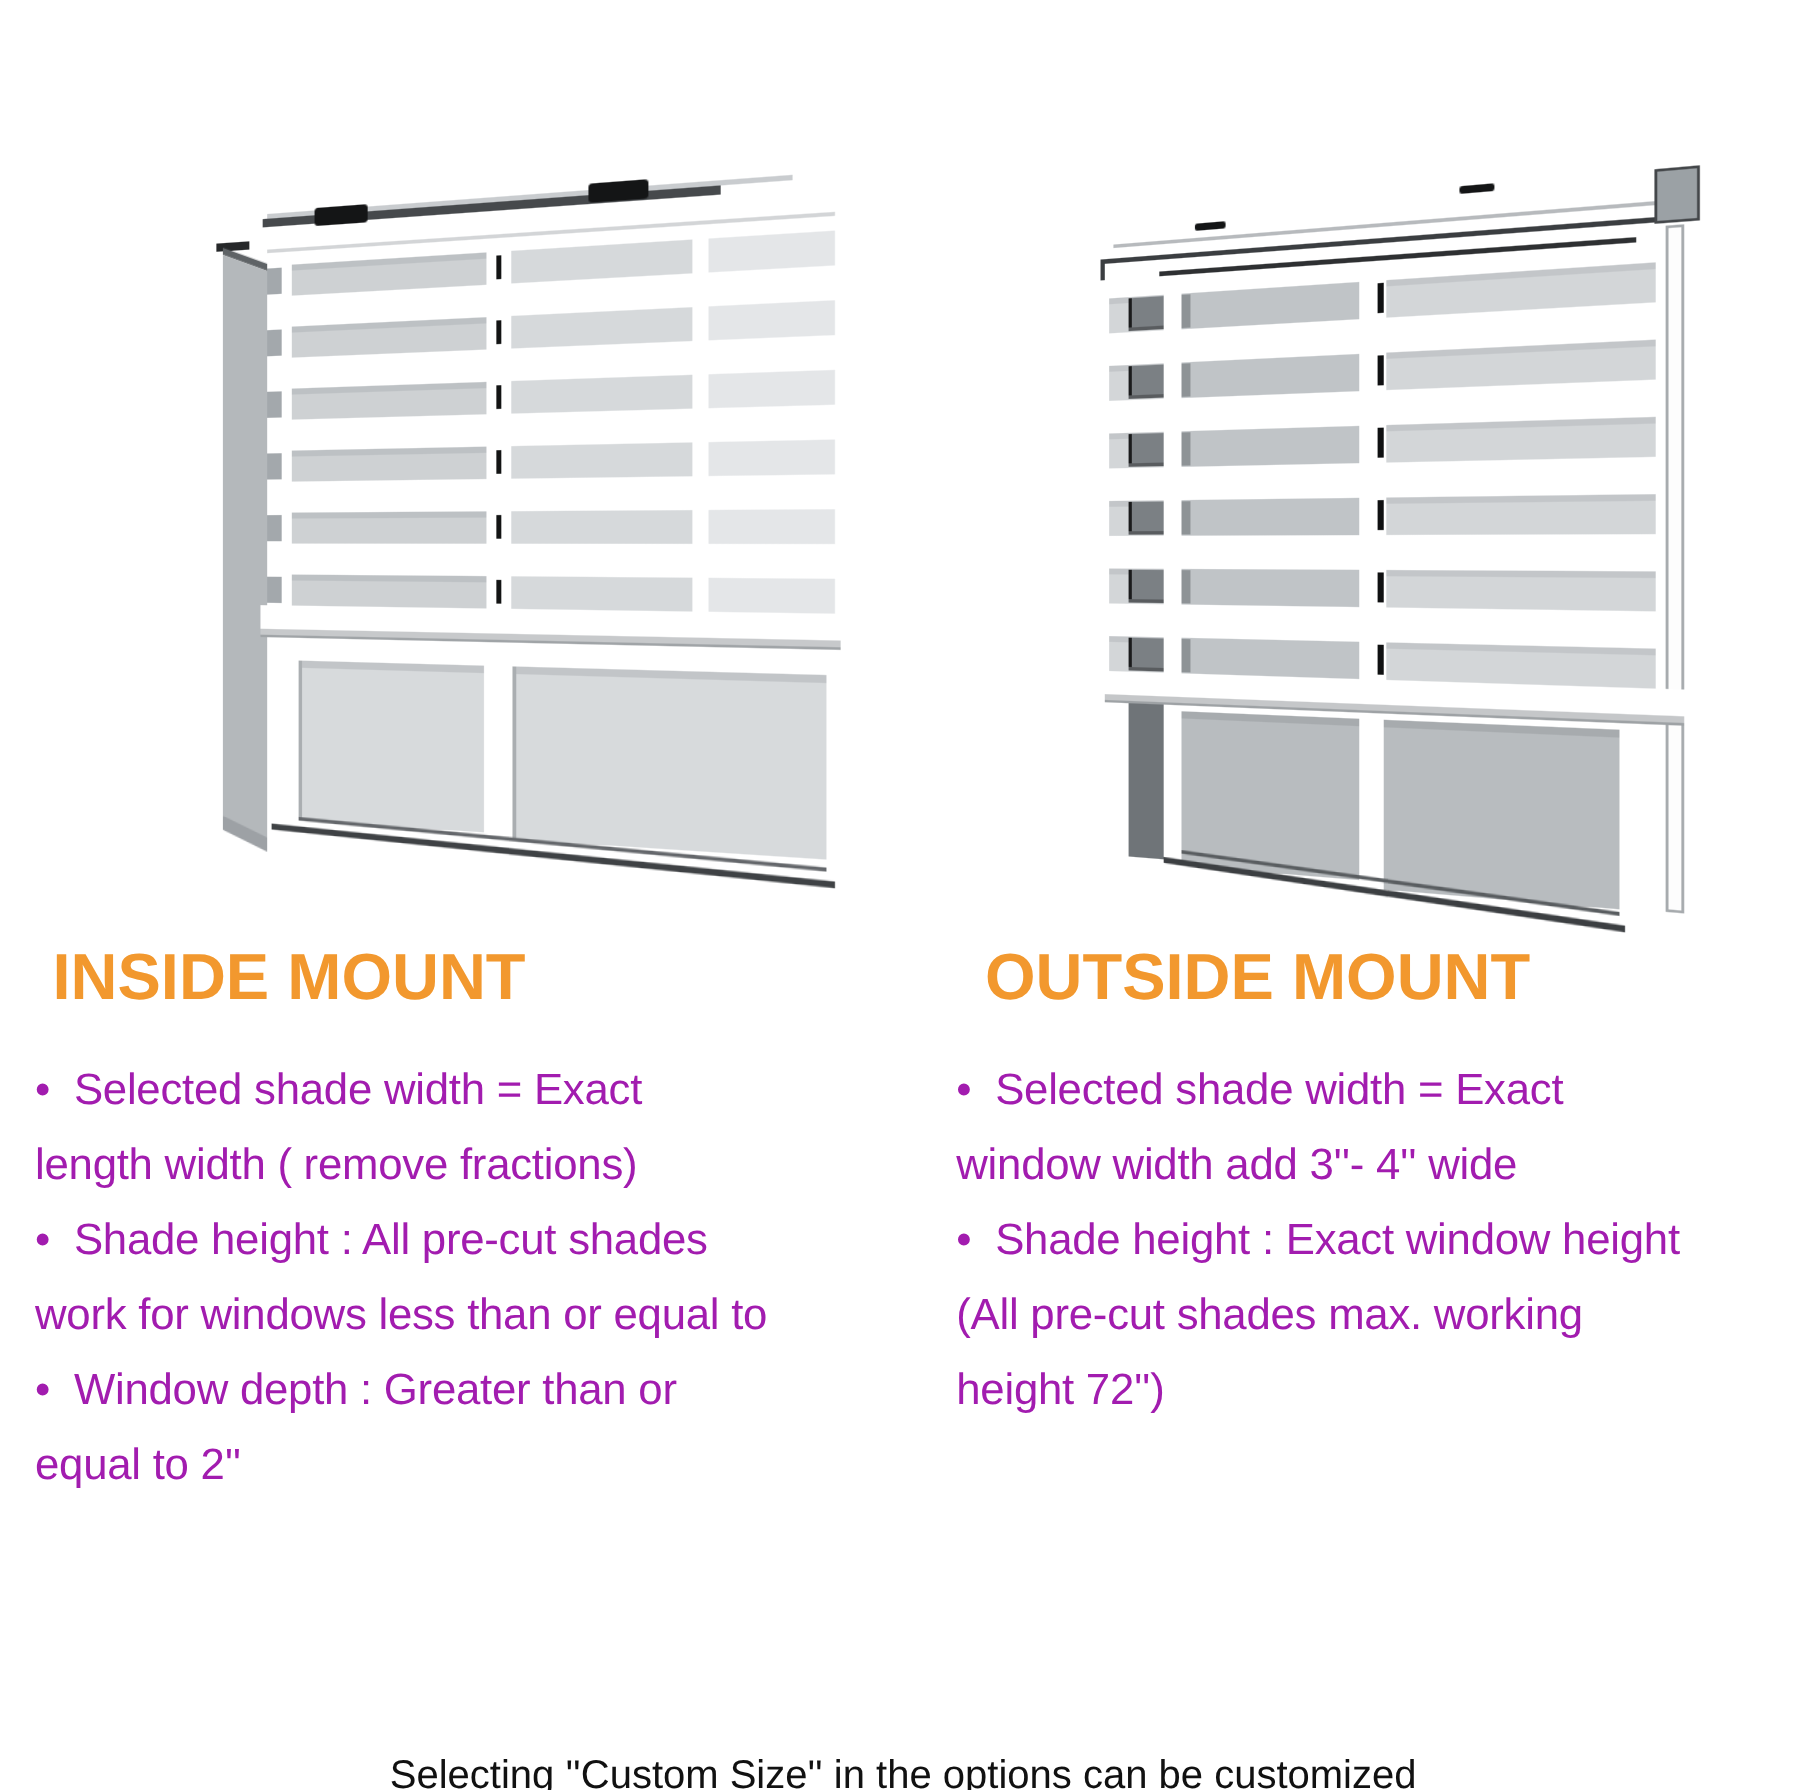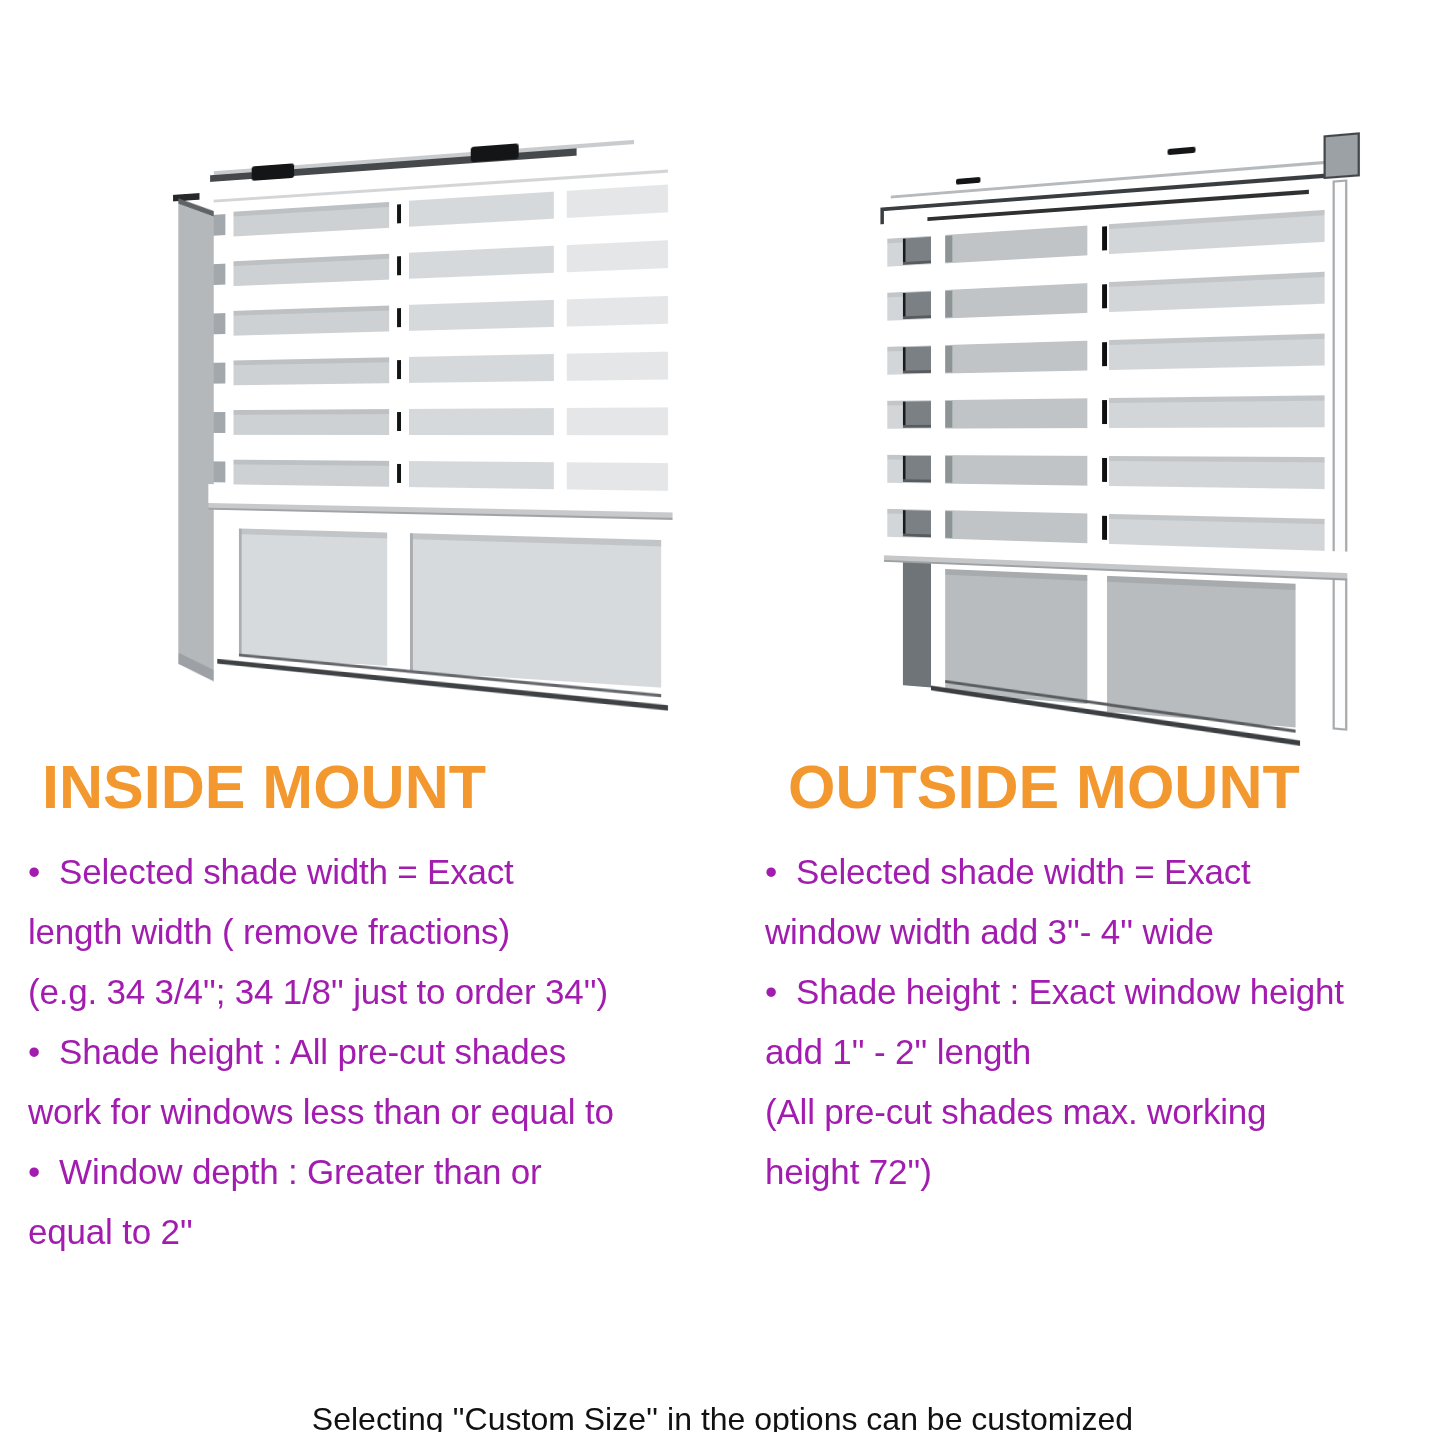--- a/index.html
+++ b/index.html
@@ -24,21 +24,21 @@
   .illus { position:absolute; }
   .illus-inner { width:100%; height:100%; transform-origin:50% 50%; }
   .illus.inside  { left:152px; top:143px; width:505px; height:578px; }
   .illus.inside  .illus-inner { transform: perspective(420px) rotateY(-6.5deg); }
   .illus.outside { left:855px; top:140px; width:512px; height:598px; }
   .illus.outside .illus-inner { transform: perspective(400px) rotateY(-7deg); }
   .illus svg { display:block; width:100%; height:100%; }
 
   
   .col-heading {
-    position:absolute; color:#F2982E; font-weight:bold; font-size:61px;
+    position:absolute; color:#F2982E; font-weight:bold; font-size:52px;
     white-space:nowrap;
   }
   .heading-inside  { left:42px;  top:752px; }
   .heading-outside { left:788px; top:752px; }
 
   
   .bullets {
     position:absolute; font-size:35px; line-height:60px; color:#a21caf;
     letter-spacing:-0.2px; white-space:nowrap;
   }
@@ -183,31 +183,29 @@
       </svg>
     </div>
   </div>
 
   <div class="col-heading heading-inside">INSIDE MOUNT</div>
   <div class="col-heading heading-outside">OUTSIDE MOUNT</div>
 
   <div class="bullets bullets-inside">
     <div class="bullet-line">•&nbsp; Selected shade width = Exact</div>
     <div class="bullet-line">length width ( remove fractions)</div>
-    <div class="bullet-line">(e.g. 34 3/4''; 34 1/8'' just to order 34'')</div>
     <div class="bullet-line">•&nbsp; Shade height : All pre-cut shades</div>
     <div class="bullet-line">work for windows less than or equal to</div>
     <div class="bullet-line">•&nbsp; Window depth : Greater than or</div>
     <div class="bullet-line">equal to 2''</div>
   </div>
 
   <div class="bullets bullets-outside">
     <div class="bullet-line">•&nbsp; Selected shade width = Exact</div>
     <div class="bullet-line">window width add 3''- 4'' wide</div>
     <div class="bullet-line">•&nbsp; Shade height : Exact window height</div>
-    <div class="bullet-line">add 1'' - 2'' length</div>
     <div class="bullet-line">(All pre-cut shades max. working</div>
     <div class="bullet-line">height 72'')</div>
   </div>
 
   <div class="footer-note">Selecting ''Custom Size'' in the options can be customized</div>
 
 </div>
 
 </body></html>

